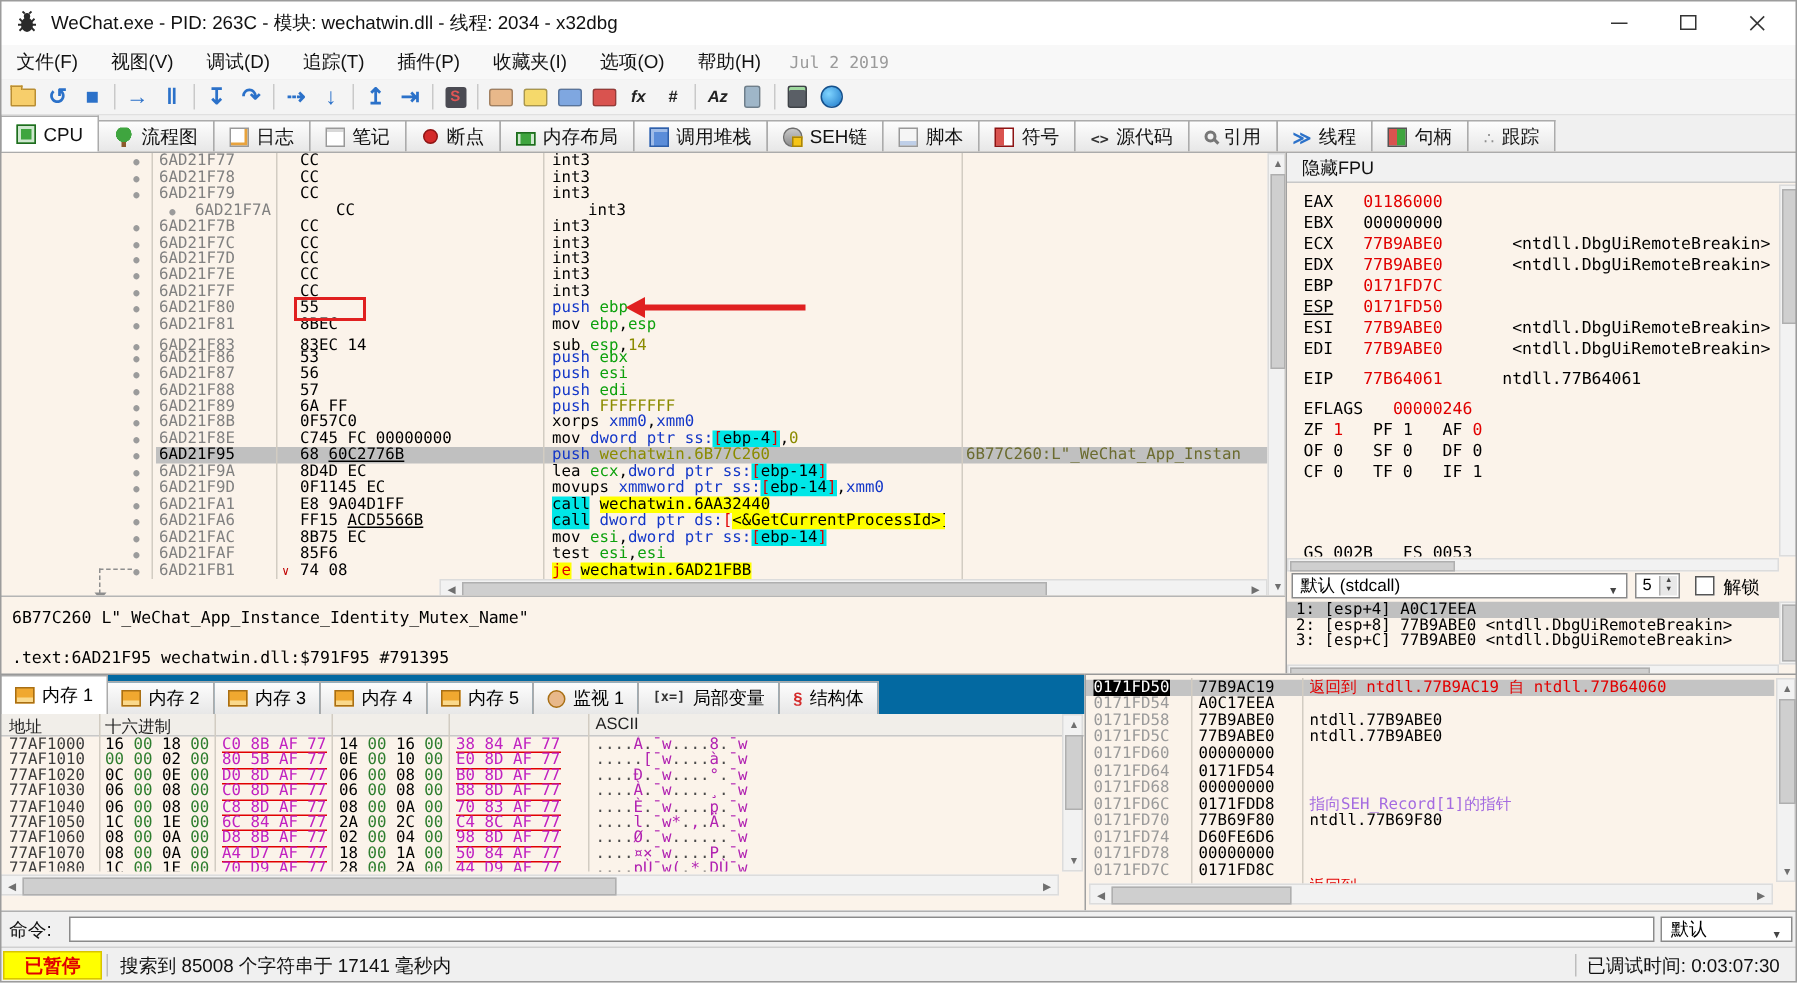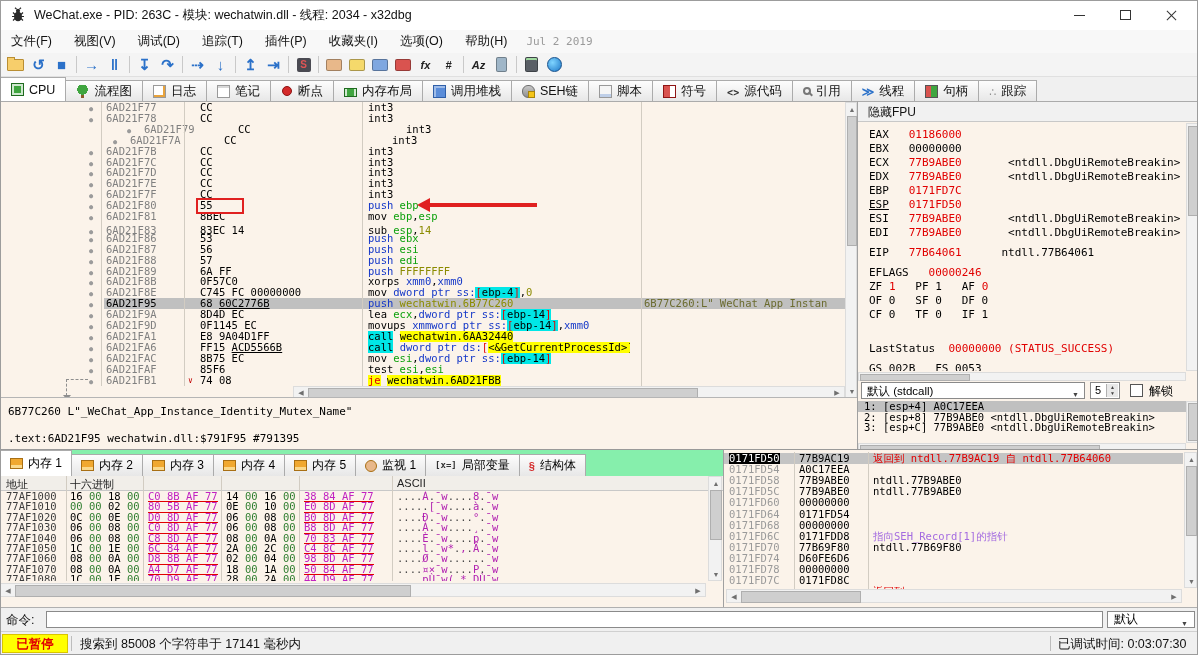--- a/index.html
+++ b/index.html
@@ -121,21 +121,21 @@
   .spin-u{top:1px}.spin-d{bottom:1px}
   .spin-u::before{content:"▲"}.spin-d::before{content:"▼"}
   #unlockbox{position:absolute;left:272px;top:2px;width:13px;height:13px;background:#FFF;border:1px solid #555;box-sizing:border-box}
   #unlocklabel{position:absolute;left:291px;top:1px;font-size:12px}
   #argsrows{position:absolute;left:0;top:299px;width:328px;height:42px;overflow:hidden}
   .aline{position:absolute;left:6px;width:322px;height:10.5px;font-family:"DejaVu Sans Mono",monospace;font-size:10.5px;line-height:10.5px;white-space:pre;color:#000}
   .aline.asel{background:#C0C0C0;left:0;padding-left:6px}
 
   
   #dump{position:absolute;left:0;top:449px;width:723px;height:158px;background:#FBF3EA;border-top:1px solid #999;box-sizing:border-box}
-  #dumptabs{position:absolute;left:0;top:0;width:723px;height:26px;background:#86efac;display:flex;align-items:flex-end}
+  #dumptabs{position:absolute;left:0;top:0;width:723px;height:26px;background:#0369a1;display:flex;align-items:flex-end}
   .dtab{height:21px;padding:0 9px;display:inline-flex;align-items:center;gap:5px;background:linear-gradient(#FDFDFD,#E7E7E7);border:1px solid #ABABAB;border-bottom:none;font-size:12px;margin-right:-1px}
   .dtab.active{height:25px;background:#FFFFFF;position:relative;z-index:2}
   .dti{width:13px;height:11px;display:inline-block;box-sizing:border-box;flex:none}
   .dti-mem{background:#F0A830;border:1px solid #A86F14;box-shadow:inset 0 -3px 0 #FAD98C}
   .dti-watch{background:#E8B88A;border-radius:50%;width:12px;height:12px;border:1px solid #A86F14}
   .dti-loc{width:auto;font:bold 9px "DejaVu Sans Mono",monospace;color:#333}
   .dti-struct{width:auto;color:#D42A2A;font-weight:bold;font-size:11px}
   #dumphdr{position:absolute;left:0;top:26px;width:723px;height:15px;background:#F1EEE9;border-bottom:1px solid #C8C8C8;font-size:11px;color:#222;box-sizing:border-box}
   .dh{position:absolute;top:1px}
   #mrows{position:absolute;left:0;top:41px;width:708px;height:90px;overflow:hidden}
@@ -345,21 +345,21 @@
     <div class="tab">
       <span class="ti ti-trc"></span>
       <span class="tlabel">跟踪</span>
     </div>
   </div>
 
 <div id="disasm">
   <div id="drows">
       <div class="drow" style="top: 0px;"><span class="ddot"></span><span class="daddr">6AD21F77</span><span class="dbytes"><span class="tk k">CC</span></span><span class="dins"><span class="tk k">int3</span></span></div>
       <div class="drow" style="top: 10.9px;"><span class="ddot"></span><span class="daddr">6AD21F78</span><span class="dbytes"><span class="tk k">CC</span></span><span class="dins"><span class="tk k">int3</span></span></div>
-      <div class="drow" style="top: 21.8px; margin-left: 38px;"><span class="ddot"></span><span class="daddr">6AD21F79</span><span class="dbytes"><span class="tk k">CC</span></span><span class="dins"><span class="tk k">int3</span></span></div>
+      <div class="drow" style="top: 21.8px;"><span class="ddot"></span><span class="daddr">6AD21F79</span><span class="dbytes"><span class="tk k">CC</span></span><span class="dins"><span class="tk k">int3</span></span></div>
       <div class="drow" style="top: 32.7px; margin-left: 24px;"><span class="ddot"></span><span class="daddr">6AD21F7A</span><span class="dbytes"><span class="tk k">CC</span></span><span class="dins"><span class="tk k">int3</span></span></div>
       <div class="drow" style="top: 43.6px;"><span class="ddot"></span><span class="daddr">6AD21F7B</span><span class="dbytes"><span class="tk k">CC</span></span><span class="dins"><span class="tk k">int3</span></span></div>
       <div class="drow" style="top: 54.5px;"><span class="ddot"></span><span class="daddr">6AD21F7C</span><span class="dbytes"><span class="tk k">CC</span></span><span class="dins"><span class="tk k">int3</span></span></div>
       <div class="drow" style="top: 65.4px;"><span class="ddot"></span><span class="daddr">6AD21F7D</span><span class="dbytes"><span class="tk k">CC</span></span><span class="dins"><span class="tk k">int3</span></span></div>
       <div class="drow" style="top: 76.3px;"><span class="ddot"></span><span class="daddr">6AD21F7E</span><span class="dbytes"><span class="tk k">CC</span></span><span class="dins"><span class="tk k">int3</span></span></div>
       <div class="drow" style="top: 87.2px;"><span class="ddot"></span><span class="daddr">6AD21F7F</span><span class="dbytes"><span class="tk k">CC</span></span><span class="dins"><span class="tk k">int3</span></span></div>
       <div class="drow" style="top: 98.1px;"><span class="ddot"></span><span class="daddr">6AD21F80</span><span class="dbytes"><span class="tk k">55</span></span><span class="dins"><span class="tk b">push </span><span class="tk g">ebp</span></span></div>
       <div class="drow" style="top: 109px;"><span class="ddot"></span><span class="daddr">6AD21F81</span><span class="dbytes"><span class="tk k">8BEC</span></span><span class="dins"><span class="tk k">mov </span><span class="tk g">ebp</span><span class="tk k">,</span><span class="tk g">esp</span></span></div>
       <div class="drow" style="top: 123px; padding-left: 26px;"><span class="ddot"></span><span class="daddr">6AD21F83</span><span class="dbytes"><span class="tk k">83EC 14</span></span><span class="dins"><span class="tk k">sub </span><span class="tk g">esp</span><span class="tk k">,</span><span class="tk o">14</span></span></div>
       <div class="drow" style="top: 130.8px;"><span class="ddot"></span><span class="daddr">6AD21F86</span><span class="dbytes"><span class="tk k">53</span></span><span class="dins"><span class="tk b">push </span><span class="tk g">ebx</span></span></div>
@@ -416,21 +416,20 @@
       <div class="rline" style="top: 46px;"><span class="tk k">EDX   </span><span class="tk r">77B9ABE0</span><span class="tk k">       &lt;ntdll.DbgUiRemoteBreakin&gt;</span></div>
       <div class="rline" style="top: 60px;"><span class="tk k">EBP   </span><span class="tk r">0171FD7C</span></div>
       <div class="rline" style="top: 74px;"><span class="tk ku">ESP</span><span class="tk k">   </span><span class="tk r">0171FD50</span></div>
       <div class="rline" style="top: 88px;"><span class="tk k">ESI   </span><span class="tk r">77B9ABE0</span><span class="tk k">       &lt;ntdll.DbgUiRemoteBreakin&gt;</span></div>
       <div class="rline" style="top: 102px;"><span class="tk k">EDI   </span><span class="tk r">77B9ABE0</span><span class="tk k">       &lt;ntdll.DbgUiRemoteBreakin&gt;</span></div>
       <div class="rline" style="top: 122px;"><span class="tk k">EIP   </span><span class="tk r">77B64061</span><span class="tk k">      ntdll.77B64061</span></div>
       <div class="rline" style="top: 142px;"><span class="tk k">EFLAGS   </span><span class="tk r">00000246</span></div>
       <div class="rline" style="top: 156px;"><span class="tk k">ZF </span><span class="tk r">1</span><span class="tk k">   PF </span><span class="tk k">1</span><span class="tk k">   AF </span><span class="tk r">0</span></div>
       <div class="rline" style="top: 170px;"><span class="tk k">OF 0   SF 0   DF 0</span></div>
       <div class="rline" style="top: 184px;"><span class="tk k">CF 0   TF 0   IF 1</span></div>
-      <div class="rline" style="top: 218px;"><span class="tk k">LastStatus  </span><span class="tk r">00000000 (STATUS_SUCCESS)</span></div>
       <div class="rline" style="top: 238px;"><span class="tk k">GS 002B   FS 0053</span></div>
     </div>
   <div class="sb" style="left:328px;top:21px;width:12px;height:248px">
     <div class="sbthumb" style="left:1px;top:2px;width:10px;height:90px"></div>
   </div>
   <div class="sb" style="left:0;top:270px;width:328px;height:9px">
     <div class="sbthumb" style="left:1px;top:1px;width:110px;height:7px"></div>
   </div>
   <div id="convbar">
     <div id="convsel">默认 (stdcall)</div>

